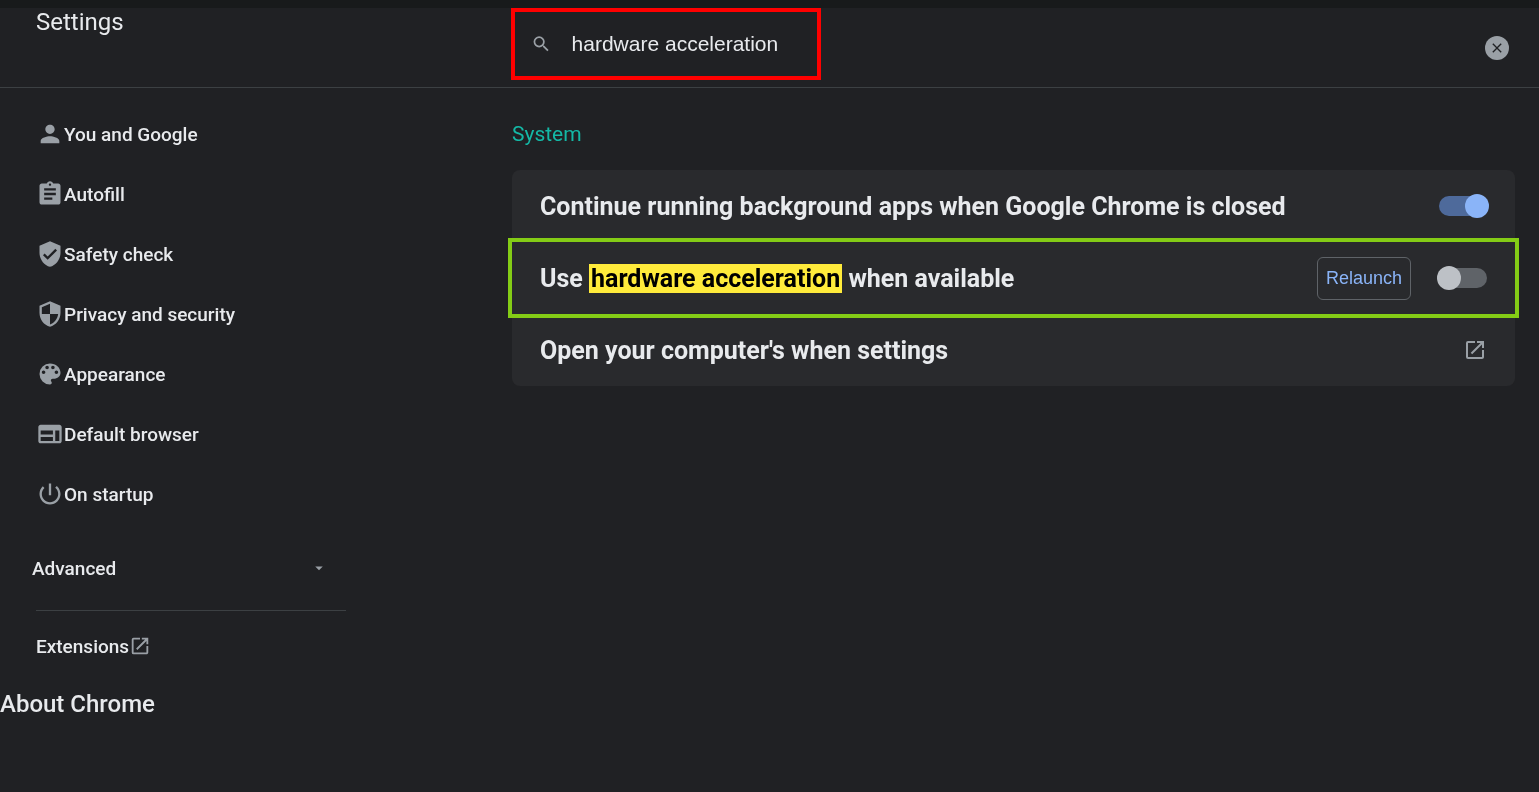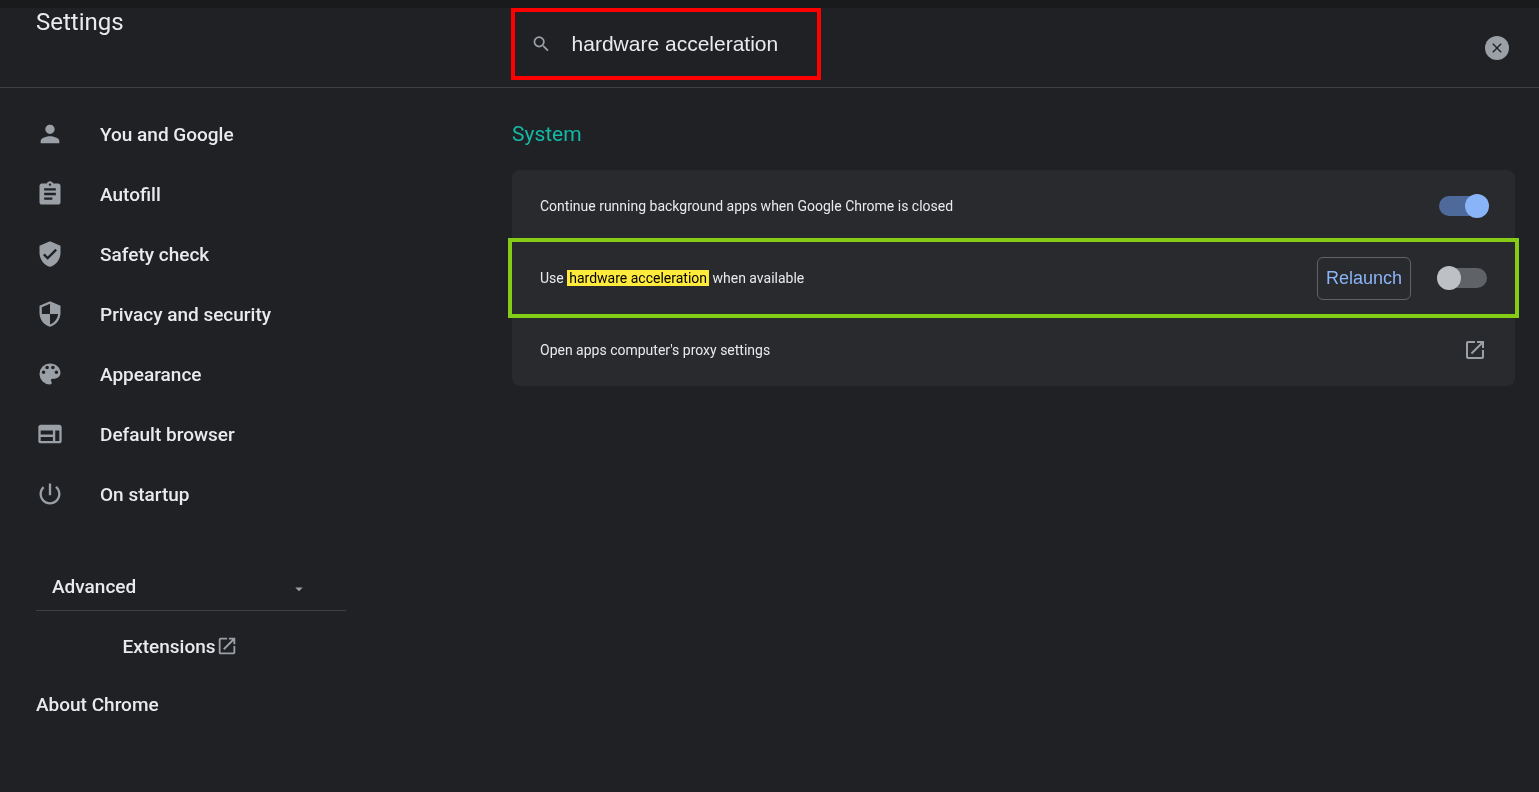--- a/index.html
+++ b/index.html
@@ -80,75 +80,73 @@
       padding-top: 16px;
       padding-left: 0;
       flex-shrink: 0;
     }
     .nav-list { list-style: none; }
     .nav-item {
       display: flex;
       align-items: center;
       height: 60px;
       padding-left: 36px;
-      gap: 36px;
       cursor: pointer;
       font-size: 19px;
       color: #e8eaed;
     }
     .nav-item .nav-icon {
       width: 28px;
       height: 28px;
       fill: #9aa0a6;
       flex-shrink: 0;
     }
     .nav-item .nav-label { font-weight: 500; }
 
     .advanced-row {
       display: flex;
-      align-items: flex-end;
+      align-items: center;
       justify-content: space-between;
       height: 60px;
-      padding: 0 52px;
+      padding: 0 32px;
       margin-top: 14px;
       cursor: pointer;
       font-size: 19px;
       font-weight: 500;
       width: 360px;
       gap: 36px;
     }
     .advanced-row svg { fill: #9aa0a6; width: 18px; height: 18px; }
 
     .sidebar-divider {
       border: none;
       border-top: 1px solid #3c4043;
       margin: 12px 36px 6px 36px;
       width: 310px;
     }
 
     .ext-row {
       display: flex;
       align-items: center;
-      justify-content: center;
+      justify-content: flex-start;
       height: 58px;
       padding: 0 36px;
       cursor: pointer;
       font-size: 19px;
       font-weight: 500;
       width: 360px;
     }
     .ext-row svg { fill: #9aa0a6; width: 22px; height: 22px; }
 
     .about-row {
       display: flex;
       align-items: center;
       height: 58px;
-      padding-left: 36px;
-      cursor: pointer;
-      font-size: 19px;
+      cursor: pointer;
+      font-size: 24px;
       font-weight: 500;
     }
 
     
     .main {
       flex: 1;
       padding: 34px 24px 0 132px;
       position: relative;
     }
     .section-title {
@@ -178,22 +176,23 @@
     }
     .setting-row-highlighted {
       border: 4px solid #84cc16;
       margin: -4px;
       min-height: 80px;
     }
     .setting-row-highlighted::before { display: none; }
     .setting-row-highlighted + .setting-row::before { display: none; }
 
     .setting-label {
-      font-size: 14px;
-      color: #e8eaed;
+      font-size: 25px;
+      color: #e8eaed;
+      font-weight: bold;
     }
     .setting-label .mark {
       background: #ffeb3b;
       color: #000;
       padding: 0 2px;
     }
     .setting-right {
       display: flex;
       align-items: center;
       gap: 28px;
@@ -349,21 +348,21 @@
         </div>
         <div class="setting-right">
           <button class="relaunch-btn">Relaunch</button>
           <div class="toggle off">
             <div class="knob"></div>
           </div>
         </div>
       </div>
 
       <div class="setting-row">
-        <div class="setting-label">Open apps computer's proxy settings</div>
+        <div class="setting-label">Open your computer's when settings</div>
         <svg class="launch-icon" viewBox="0 0 24 24">
             <path d="M19 19H5V5h7V3H5a2 2 0 00-2 2v14a2 2 0 002 2h14c1.1 0 2-.9 2-2v-7h-2v7zM14 3v2h3.59l-9.83 9.83 1.41 1.41L19 6.41V10h2V3h-7z"></path>
           </svg>
       </div>
 
     </div>
   </main>
 
 </div>
 

